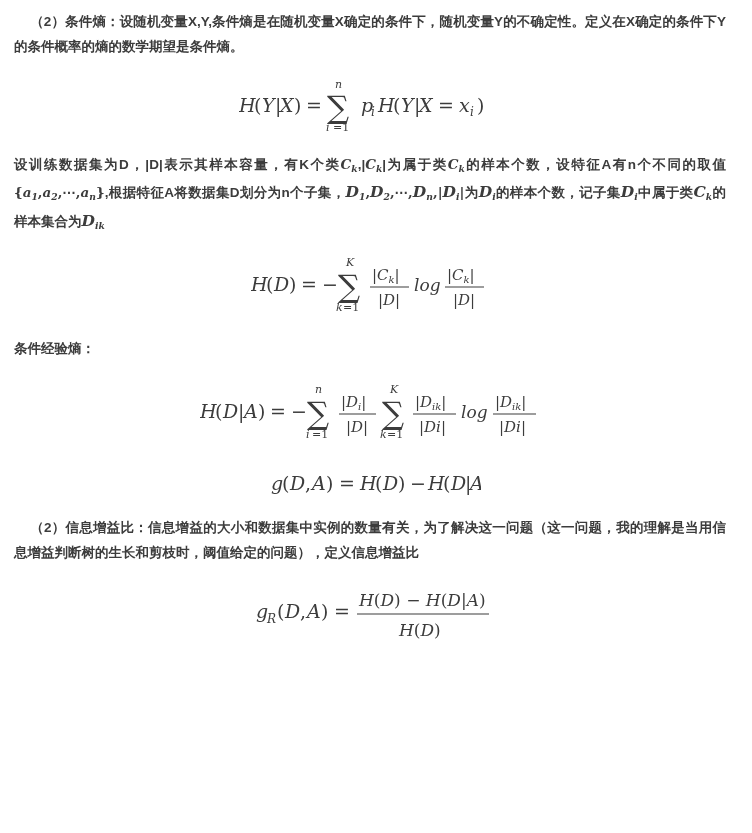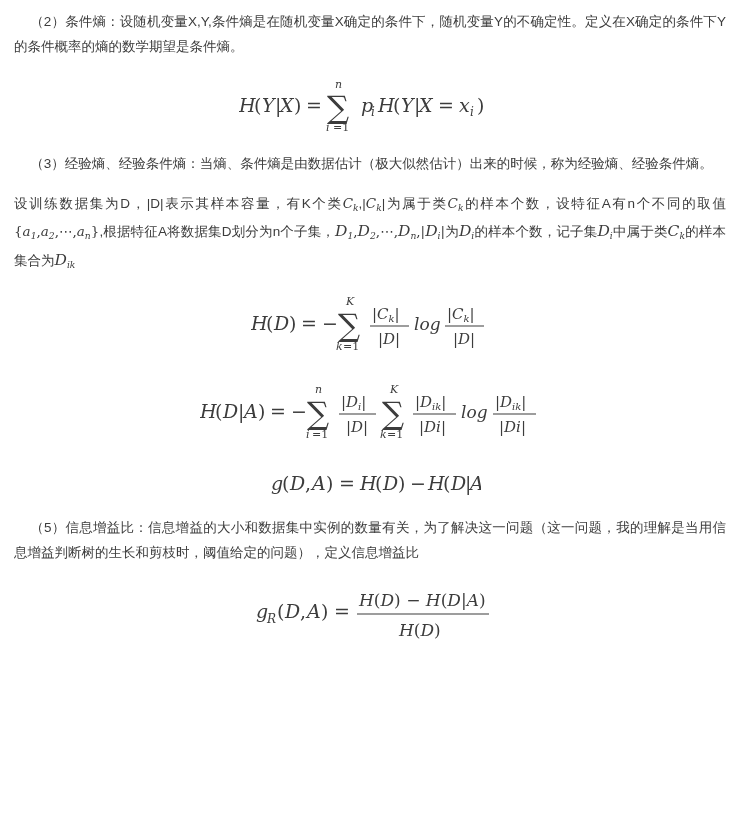--- a/index.html
+++ b/index.html
@@ -17,20 +17,21 @@
     overflow: hidden;
   }
   .page {
     padding: 10px 14px 0 14px;
     box-sizing: border-box;
     width: 752px;
   }
   p {
     margin: 0 12px 14px 0;
     text-align: justify;
+    font-weight: bold;
   }
   p.indent { text-indent: 1.2em; }
 
   .math {
     text-align: center;
     margin: 10px 0 16px 0;
     font-family: "DejaVu Serif", serif;
     color: #3c3c3c;
   }
   .math svg { display: inline-block; vertical-align: middle; }
@@ -77,21 +78,20 @@
         <text x="175" y="38">|</text>
         <text x="180" y="38" font-style="italic">X</text>
         <text x="199" y="38">=</text>
         <text x="220" y="38" font-style="italic">x</text>
         <text x="231" y="42" font-size="12" font-style="italic">i</text>
         <text x="238" y="38">)</text>
       </g>
     </svg>
   </div>
 
-  <p class="indent">（3）经验熵、经验条件熵：当熵、条件熵是由数据估计（极大似然估计）出来的时候，称为经验熵、经验条件熵。</p>
 
   <p>
     设训练数据集为D，|D|表示其样本容量，有K个类<span class="mi">C</span><sub class="ms">k</sub>,|<span class="mi">C</span><sub class="ms">k</sub>|为属于类<span class="mi">C</span><sub class="ms">k</sub>的样本个数，设特征A有n个不同的取值<span class="mn">{</span><span class="mi">a</span><sub class="ms">1</sub><span class="mn">,</span><span class="mi">a</span><sub class="ms">2</sub><span class="mn">,⋯,</span><span class="mi">a</span><sub class="ms">n</sub><span class="mn">}</span>,根据特征A将数据集D划分为n个子集，<span class="bigvar">D</span><sub class="ms">1</sub><span class="mn">,</span><span class="bigvar">D</span><sub class="ms">2</sub><span class="mn">,⋯,</span><span class="bigvar">D</span><sub class="ms">n</sub><span class="mn">,|</span><span class="bigvar">D</span><sub class="ms">i</sub><span class="mn">|</span>为<span class="bigvar">D</span><sub class="ms">i</sub>的样本个数，记子集<span class="bigvar">D</span><sub class="ms">i</sub>中属于类<span class="bigvar">C</span><sub class="ms">k</sub>的样本集合为<span class="bigvar">D</span><sub class="ms">ik</sub>
   </p>
 
 
   <div class="math">
     <svg width="250" height="72" viewBox="0 0 250 72" xmlns="http://www.w3.org/2000/svg">
       <g fill="#3c3c3c" font-family="DejaVu Serif, serif" font-size="19">
         <text x="0" y="42" font-style="italic">H</text>
@@ -109,20 +109,21 @@
         <line x1="119" y1="38" x2="158" y2="38" stroke="#3c3c3c" stroke-width="1.1"></line>
         <text x="127" y="56" font-size="15">|<tspan font-style="italic">D</tspan>|</text>
         <text x="163" y="42" font-size="17" font-style="italic">log</text>
         <text x="196" y="31" font-size="15">|<tspan font-style="italic">C</tspan><tspan font-size="10" dy="3" font-style="italic">k</tspan><tspan dy="-3">|</tspan></text>
         <line x1="194" y1="38" x2="233" y2="38" stroke="#3c3c3c" stroke-width="1.1"></line>
         <text x="202" y="56" font-size="15">|<tspan font-style="italic">D</tspan>|</text>
       </g>
     </svg>
   </div>
 
+  <p>条件经验熵：</p>
 
   <div class="math">
     <svg width="352" height="74" viewBox="0 0 352 74" xmlns="http://www.w3.org/2000/svg">
       <g fill="#3c3c3c" font-family="DejaVu Serif, serif" font-size="19">
         <text x="0" y="42" font-style="italic">H</text>
         <text x="15" y="42">(</text>
         <text x="23" y="42" font-style="italic">D</text>
         <text x="38" y="42">|</text>
         <text x="44" y="42" font-style="italic">A</text>
         <text x="58" y="42">)</text>
@@ -171,21 +172,21 @@
         <text x="172" y="24">(</text>
         <text x="180" y="24" font-style="italic">D</text>
         <text x="194" y="24">|</text>
         <text x="199" y="24" font-style="italic">A</text>
         <text x="212" y="24">)</text>
       </g>
     </svg>
   </div>
 
 
-  <p class="indent">（5）信息增益比：信息增益的大小和数据集中实例的数量有关，为了解决这一问题（这一问题，我的理解是当用信息增益判断树的生长和剪枝时，阈值给定的问题），定义信息增益比</p>
+  <p class="indent">（2）信息增益比：信息增益的大小和数据集中实例的数量有关，为了解决这一问题（这一问题，我的理解是当用信息增益判断树的生长和剪枝时，阈值给定的问题），定义信息增益比</p>
 
   <div class="math">
     <svg width="240" height="64" viewBox="0 0 240 64" xmlns="http://www.w3.org/2000/svg">
       <g fill="#3c3c3c" font-family="DejaVu Serif, serif" font-size="19">
         <text x="0" y="38" font-style="italic">g</text>
         <text x="11" y="43" font-size="12" font-style="italic">R</text>
         <text x="21" y="38">(</text>
         <text x="29" y="38" font-style="italic">D</text>
         <text x="44" y="38">,</text>
         <text x="51" y="38" font-style="italic">A</text>

